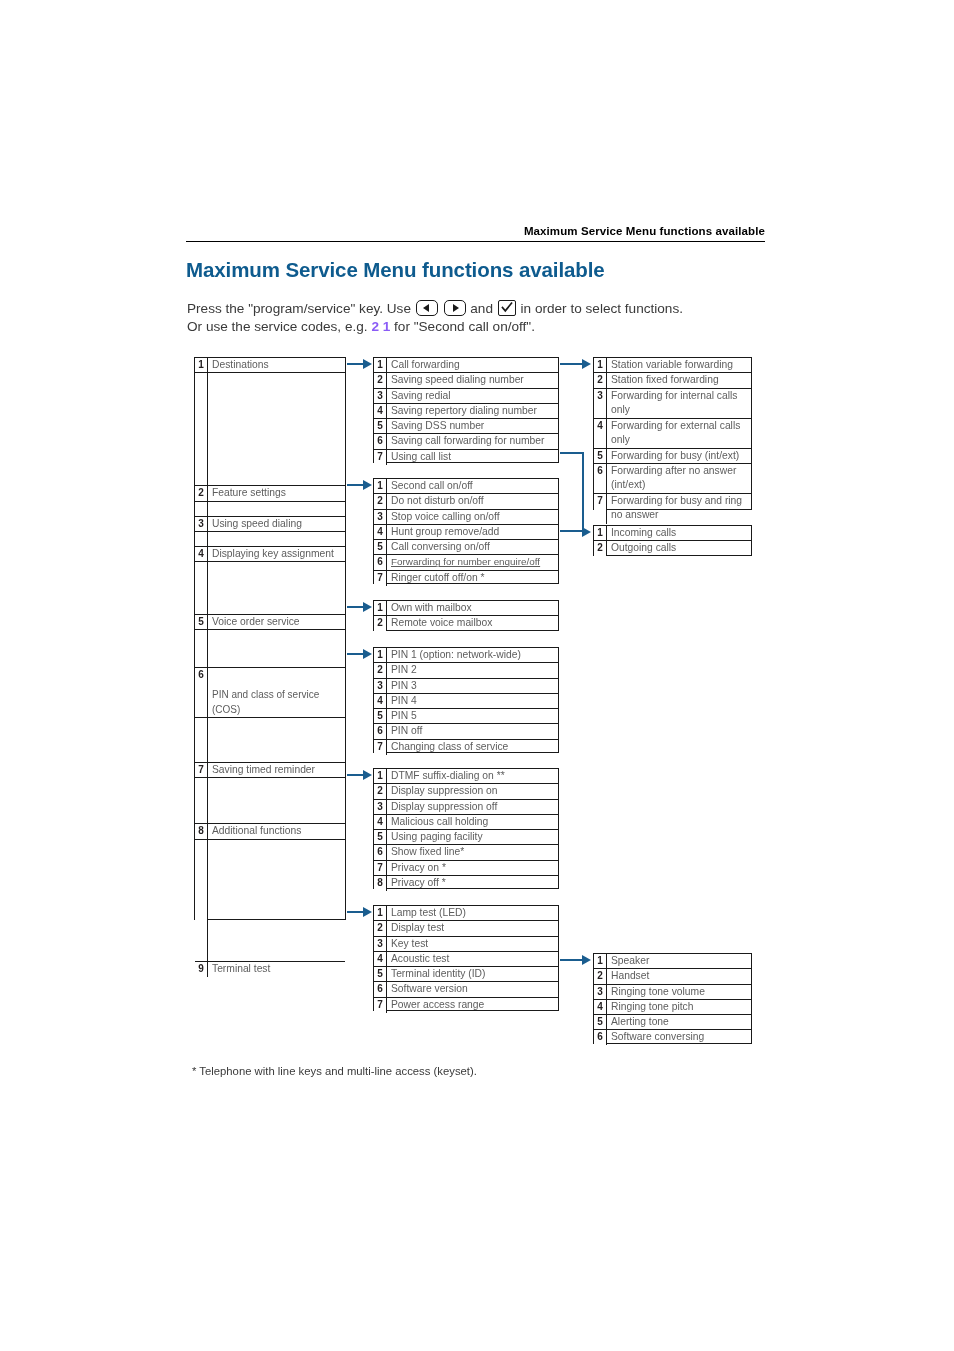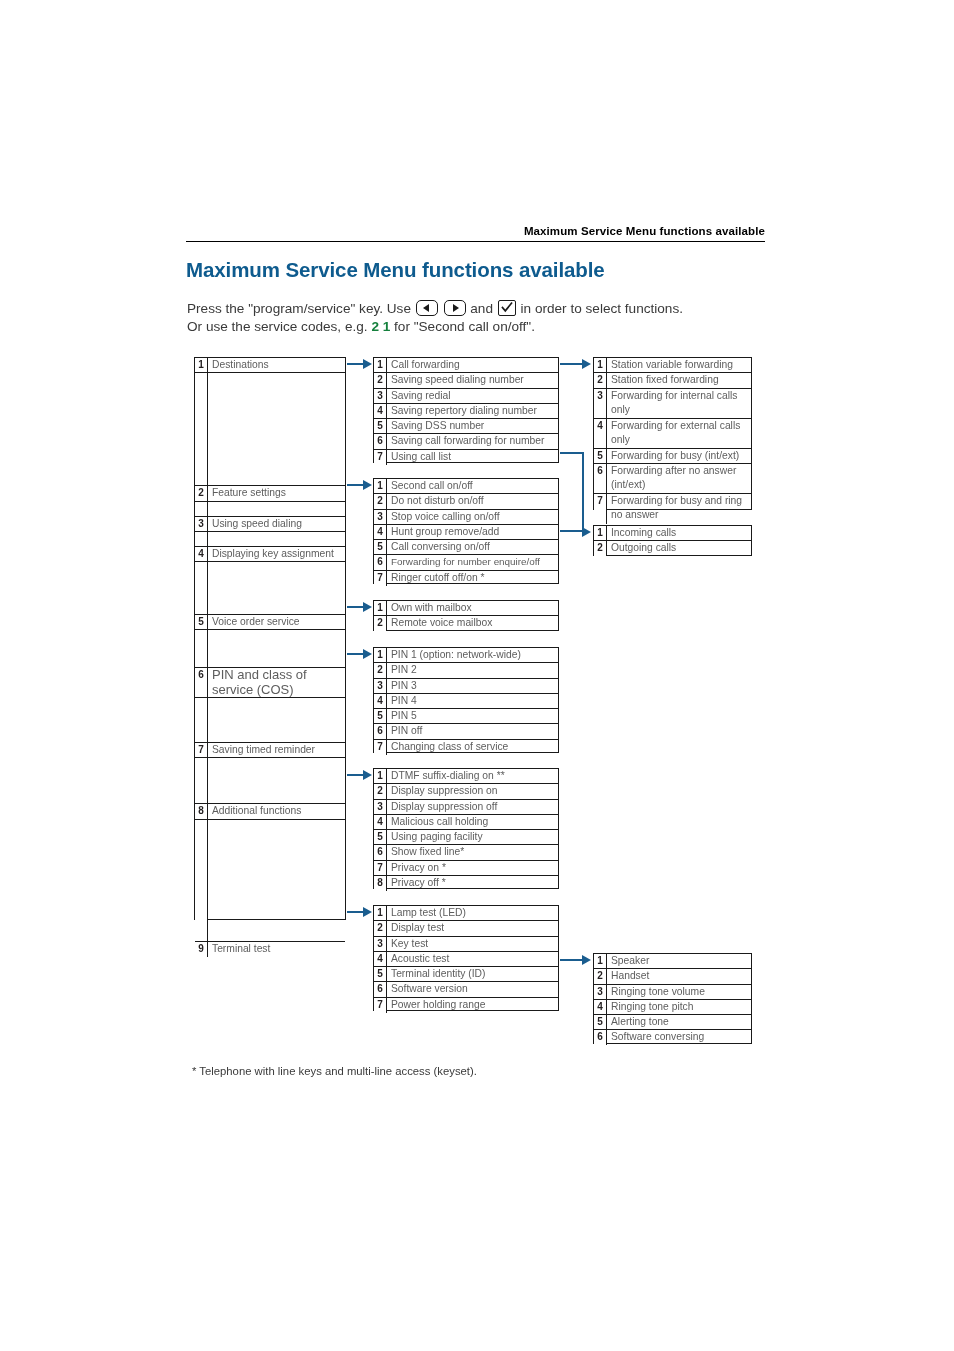--- a/index.html
+++ b/index.html
@@ -57,21 +57,21 @@
     position: absolute;
     left: 187px;
     top: 300px;
     width: 600px;
     font-size: 13.6px;
     line-height: 18px;
     color: #3a3a3a;
     white-space: nowrap;
   }
   #intro .line { display: block; height: 18px; }
-  #intro b { font-weight: bold; color: #15803d; }
+  #intro b { font-weight: bold; color: #8b5cf6; }
 
   
   .keycap {
     display: inline-block;
     vertical-align: -3px;
     width: 20px;
     height: 14px;
     border: 1.3px solid #1a1a1a;
     border-radius: 5px;
     position: relative;
@@ -253,21 +253,21 @@
       <span class="num">5</span>
       <span class="lbl">Voice order service</span>
     </div>
     <div class="row blank" style="height:38px;">
       <span class="num"></span>
         <span class="lbl"></span>
     </div>
 
     <div class="row">
       <span class="num">6</span>
-      <span class="lbl" style="font-size:13px;">PIN and class of service (COS)</span>
+      <span class="lbl" style="font-size:10px;margin-top:20px;">PIN and class of service (COS)</span>
     </div>
     <div class="row blank" style="height:45px;">
       <span class="num"></span>
         <span class="lbl"></span>
     </div>
 
     <div class="row">
       <span class="num">7</span>
       <span class="lbl">Saving timed reminder</span>
     </div>
@@ -338,21 +338,21 @@
     <div class="row">
       <span class="num">4</span>
       <span class="lbl">Hunt group remove/add</span>
     </div>
     <div class="row">
       <span class="num">5</span>
       <span class="lbl">Call conversing on/off</span>
     </div>
     <div class="row">
       <span class="num">6</span>
-      <span class="lbl" style="font-size:9.9px;">Forwarding for number enquire/off</span>
+      <span class="lbl" style="font-size:9.9px;text-decoration:underline;">Forwarding for number enquire/off</span>
     </div>
     <div class="row">
       <span class="num">7</span>
       <span class="lbl">Ringer cutoff off/on *</span>
     </div>
   </div>
 
   <div class="block" style="left:373px; top:600px; width:186px; height:31px;">
     <div class="row">
       <span class="num">1</span>
@@ -450,21 +450,21 @@
     <div class="row">
       <span class="num">5</span>
       <span class="lbl">Terminal identity (ID)</span>
     </div>
     <div class="row">
       <span class="num">6</span>
       <span class="lbl">Software version</span>
     </div>
     <div class="row">
       <span class="num">7</span>
-      <span class="lbl">Power holding range</span>
+      <span class="lbl">Power access range</span>
     </div>
   </div>
 
   <div class="block" style="left:593px; top:357px; width:159px; height:153px;">
     <div class="row">
       <span class="num">1</span>
       <span class="lbl">Station variable forwarding</span>
     </div>
     <div class="row">
       <span class="num">2</span>

